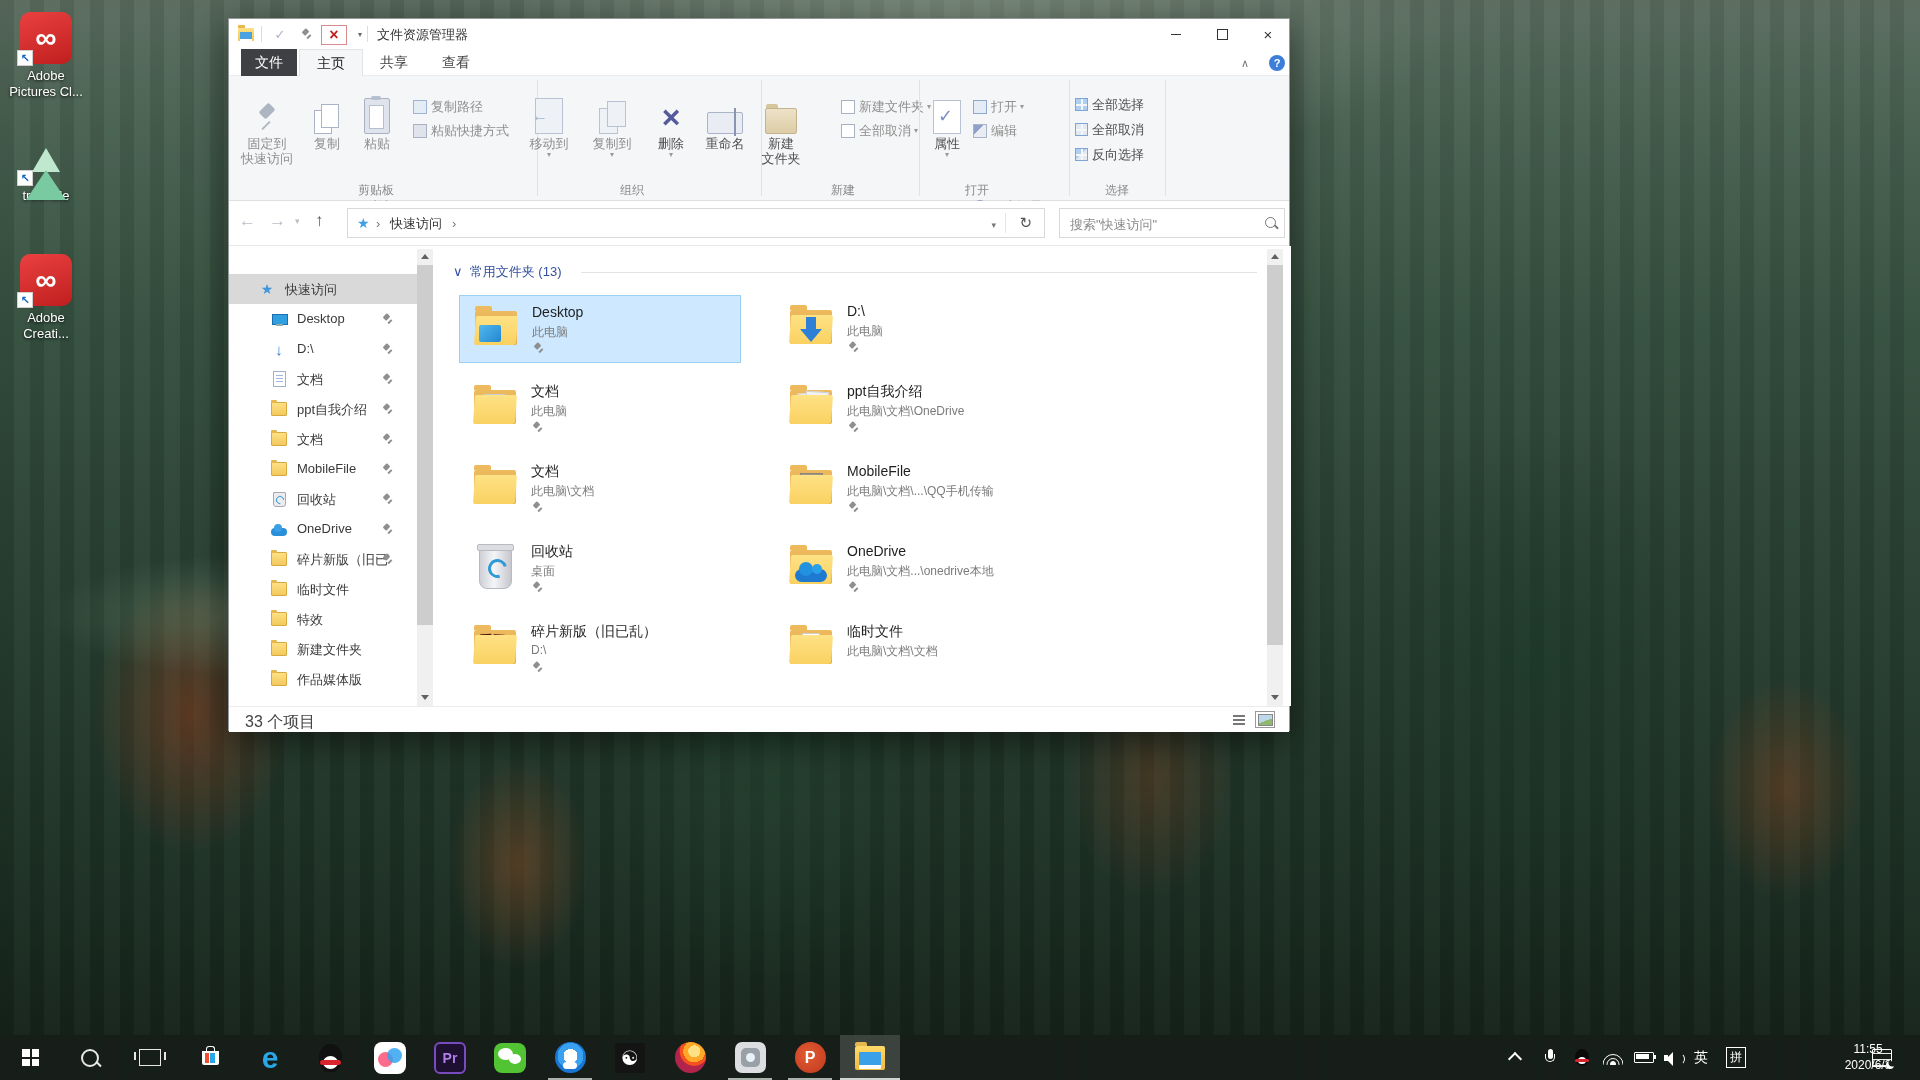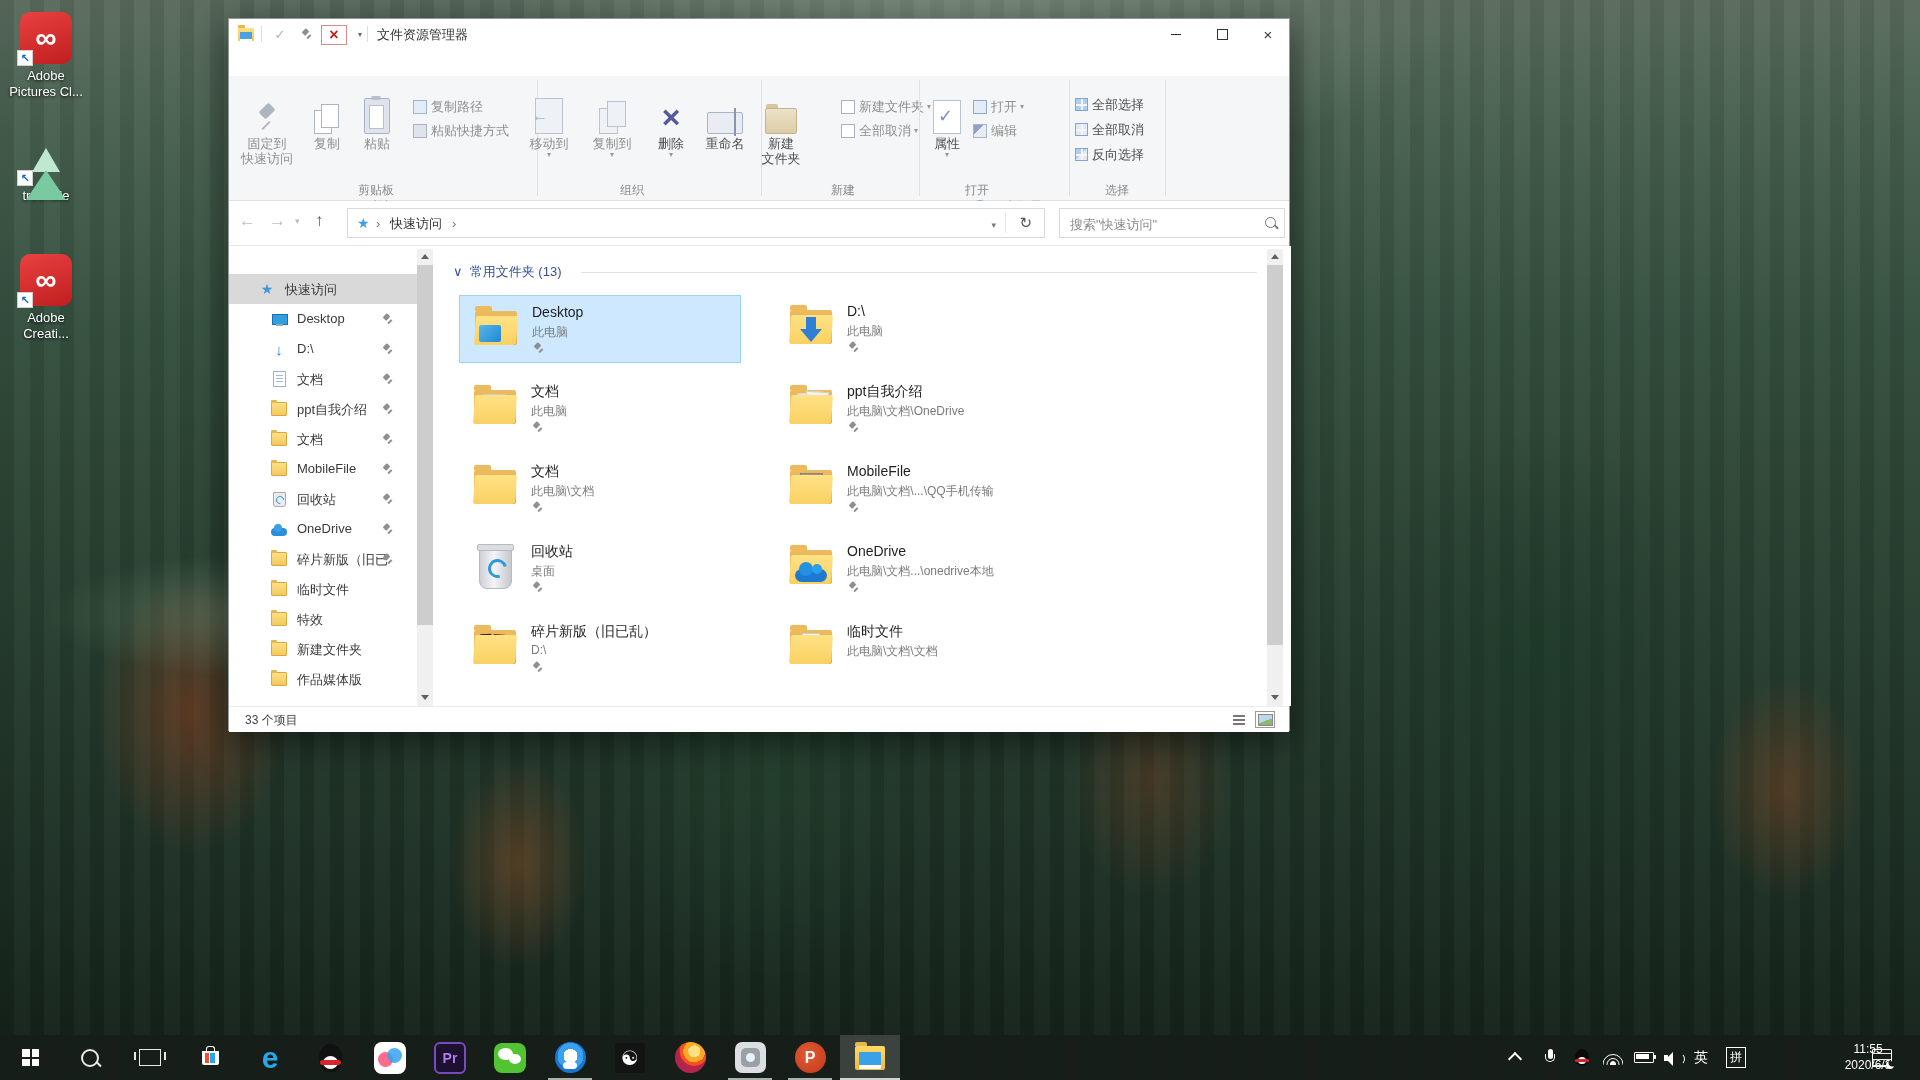--- a/index.html
+++ b/index.html
@@ -181,21 +181,21 @@
     background:repeating-linear-gradient(180deg,#b8c8e2 0 1px,transparent 1px 4px)}
   .binbig{position:absolute;left:8px;top:4px;width:31px;height:40px;background:linear-gradient(90deg,#cfd0d6,#f4f5f8 45%,#c6c7cd);
     border:1px solid #b9bac0;border-radius:3px 3px 8px 8px}
   .binbig::before{content:"";position:absolute;left:-3px;top:-4px;width:35px;height:5px;background:#dcdde2;border:1px solid #b9bac0;border-radius:2px}
   .binbig::after{content:"";position:absolute;left:8px;top:11px;width:13px;height:13px;border:3px solid #2e9bd6;border-radius:50%;border-right-color:transparent;transform:rotate(30deg)}
   .tname{position:absolute;left:72px;top:8px;font-size:14px;color:#1f1f1f;white-space:nowrap}
   .tpath{position:absolute;left:72px;top:28px;font-size:12px;color:#7b7b7b;white-space:nowrap}
   .tpin{position:absolute;left:72px;top:46px}
   
   .statusbar{position:absolute;left:0;top:687px;width:100%;height:26px;background:#fff;border-top:1px solid #ededed;box-sizing:border-box}
-  .scount{position:absolute;left:16px;top:5px;font-size:12px;color:#444}
+  .scount{position:absolute;left:16px;top:5px;font-size:16px;color:#444}
   .vbtn{position:absolute;top:4px;width:20px;height:17px;box-sizing:border-box;display:flex;align-items:center;justify-content:center}
   .vbtn.sel{border:1px solid #999}
   .vlist{width:12px;height:10px;background:repeating-linear-gradient(180deg,#777 0 2px,transparent 2px 4px)}
   .vthumb{width:13px;height:10px;border:1px solid #888;background:linear-gradient(160deg,#bcd8ea 55%,#8fb76f 56%)}
   
   #taskbar{position:absolute;left:0;top:1035px;width:1920px;height:45px;background:rgba(23,30,26,.96)}
   .tcell{position:absolute;top:0;width:60px;height:45px;display:flex;align-items:center;justify-content:center}
   .tcell.active{background:rgba(255,255,255,.16)}
   .runline{position:absolute;left:8px;bottom:0;width:44px;height:2px;background:#aab2ac}
   .runline.bright{background:#cfd6d0;left:0;width:60px}
@@ -328,20 +328,30 @@
           <div class="g-min"></div>
         </div>
       <div class="cap" style="left:970px">
           <div class="g-max"></div>
         </div>
       <div class="cap" style="left:1016px">
           <span class="g-close">×</span>
         </div>
     </div>
 
+    <div class="tabrow">
+      <div class="tab file" style="left:12px;width:56px">文件</div>
+      <div class="tab selected" style="left:70px;width:62px">主页</div>
+      <div class="tab" style="left:134px;width:62px">共享</div>
+      <div class="tab" style="left:198px;width:58px">查看</div>
+      <div class="rib-collapse" style="left:1012px"><span>∧</span></div>
+      <div class="rib-help" style="left:1040px">
+          <span>?</span>
+        </div>
+    </div>
 
     <div class="ribbon">
 
       <div class="rbg" style="left:6px;width:64px">
         <div class="ric">
             <div class="ic-pin-lg"></div>
           </div>
         <div class="rtx dis"><span>固定到</span><br><span>快速访问</span></div>
       </div>
       <div class="rbg" style="left:74px;width:48px">

